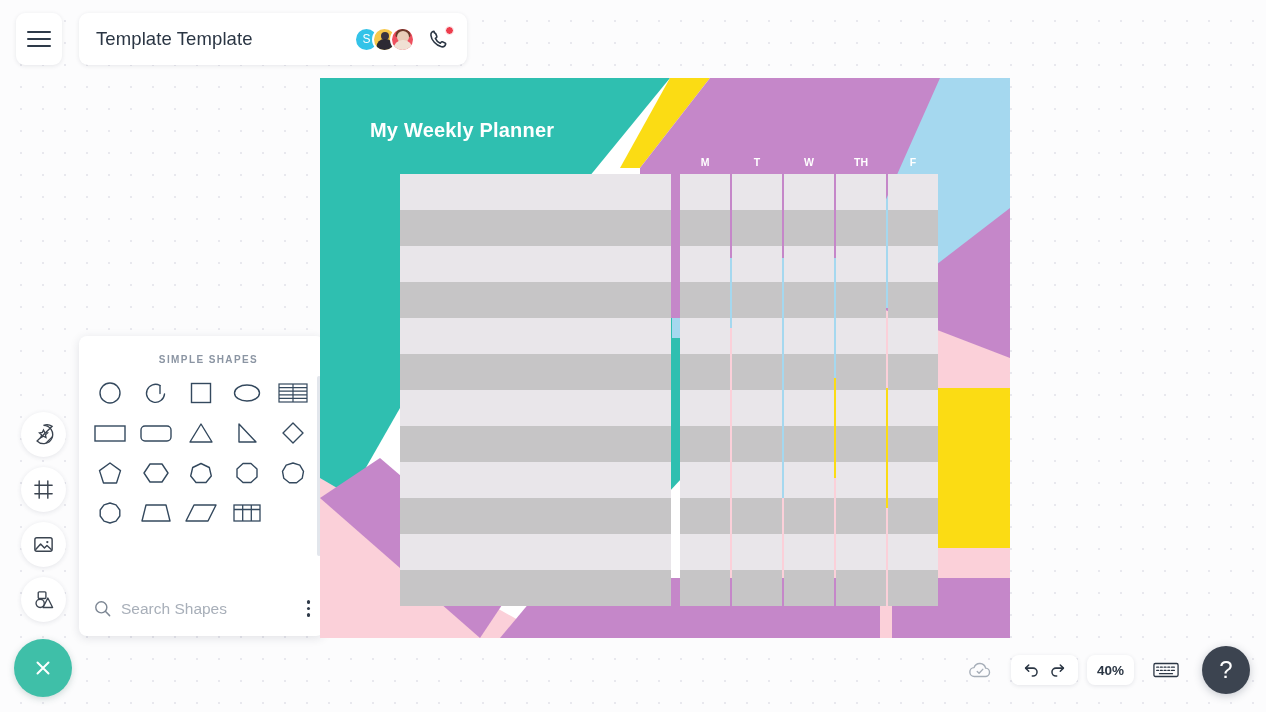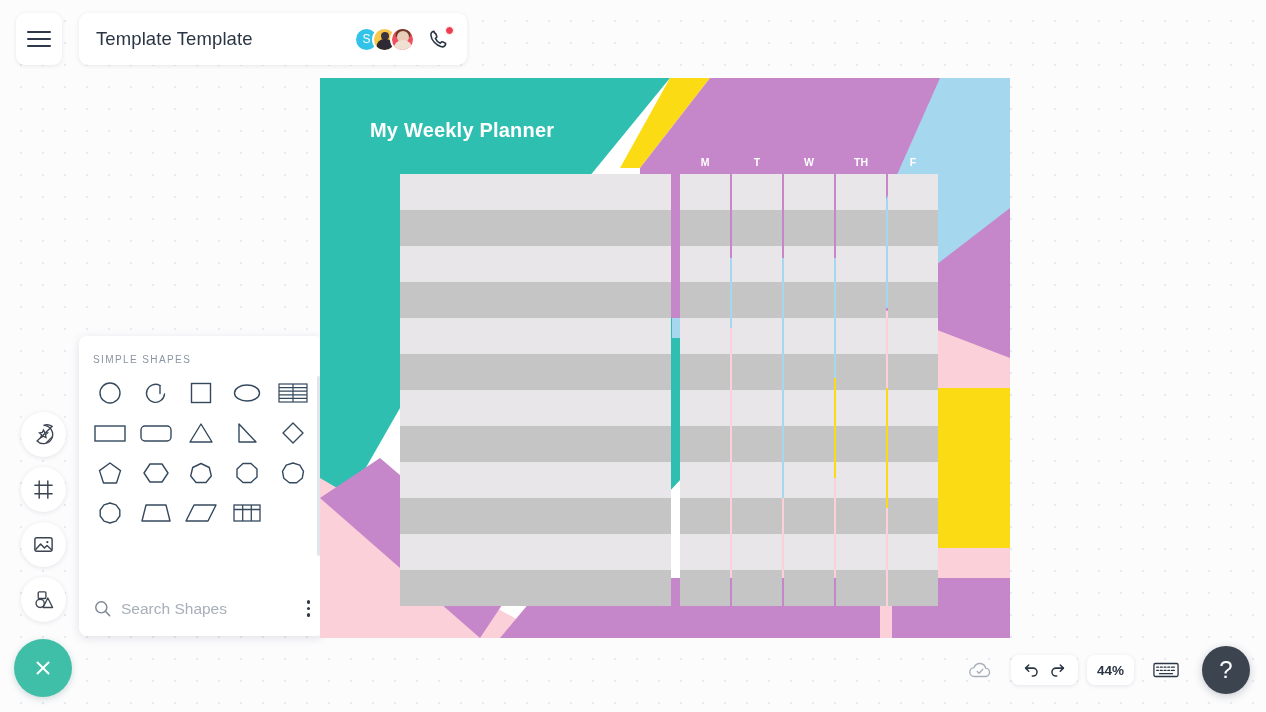--- a/index.html
+++ b/index.html
@@ -107,21 +107,21 @@
   
   .shapes-panel {
     position: absolute; left: 79px; top: 336px;
     width: 245px; height: 300px;
     background: #fff; border-radius: 8px;
     box-shadow: 0 2px 10px rgba(40,50,70,.13);
     overflow: hidden;
   }
   .panel-head {
     font-size: 10px; letter-spacing: 1.4px; color: #8b95a3;
-    padding: 18px 0 0 14px; font-weight: 400;
+    padding: 18px 0 0 14px; font-weight: 700; text-align: center;
   }
   .shape-grid {
     display: grid; grid-template-columns: repeat(5, 1fr);
     padding: 10px 8px 0 8px; row-gap: 4px;
   }
   .shape-cell {
     height: 36px; display: flex; align-items: center; justify-content: center;
     cursor: pointer; border-radius: 4px;
   }
   .panel-scroll {
@@ -538,21 +538,21 @@
       <svg width="21" height="19" viewBox="0 0 24 24" fill="none" stroke="#2b3644" stroke-width="1.9" stroke-linecap="round" stroke-linejoin="round">
         <path d="M5 9h9a5 5 0 0 1 0 10h-1"></path>
           <path d="M8.5 5 4.5 9l4 4"></path>
       </svg>
       <svg width="21" height="19" viewBox="0 0 24 24" fill="none" stroke="#2b3644" stroke-width="1.9" stroke-linecap="round" stroke-linejoin="round" style="margin-left:5px">
         <path d="M19 9h-9a5 5 0 0 0 0 10h1"></path>
           <path d="M15.5 5l4 4-4 4"></path>
       </svg>
     </div>
     <div class="pill">
-      <span class="zoom-label">44%</span>
+      <span class="zoom-label">40%</span>
     </div>
     <div class="pill plain">
       <svg width="26" height="18" viewBox="0 0 28 18" fill="none" stroke="#2b3644" stroke-width="1.4">
         <rect x="1" y="2" width="26" height="14" rx="1.5"></rect>
         <path d="M4 6h2M8 6h2M12 6h2M16 6h2M20 6h3M4 9.5h2M8 9.5h2M12 9.5h2M16 9.5h2M20 9.5h3M7 13h14" stroke-linecap="round"></path>
       </svg>
     </div>
     <div class="help-fab">
       <span>?</span>
     </div>

